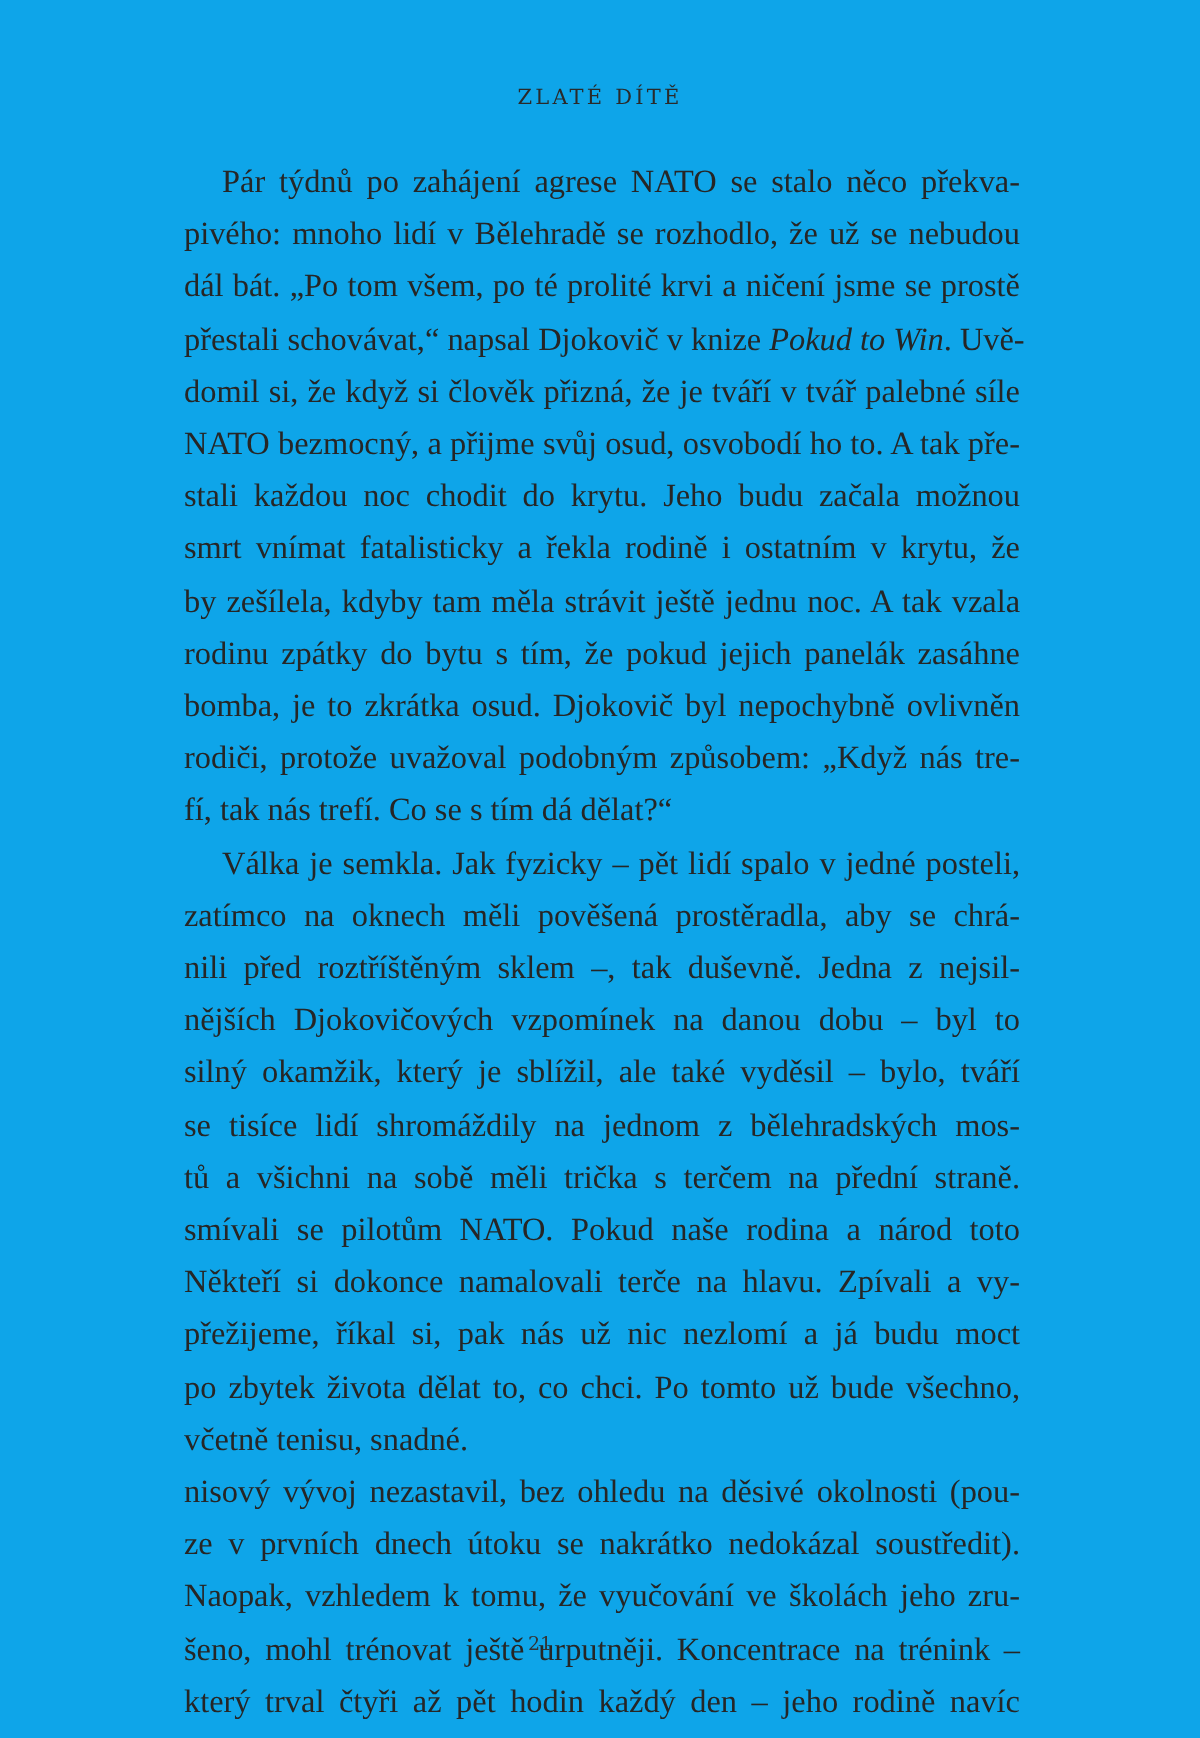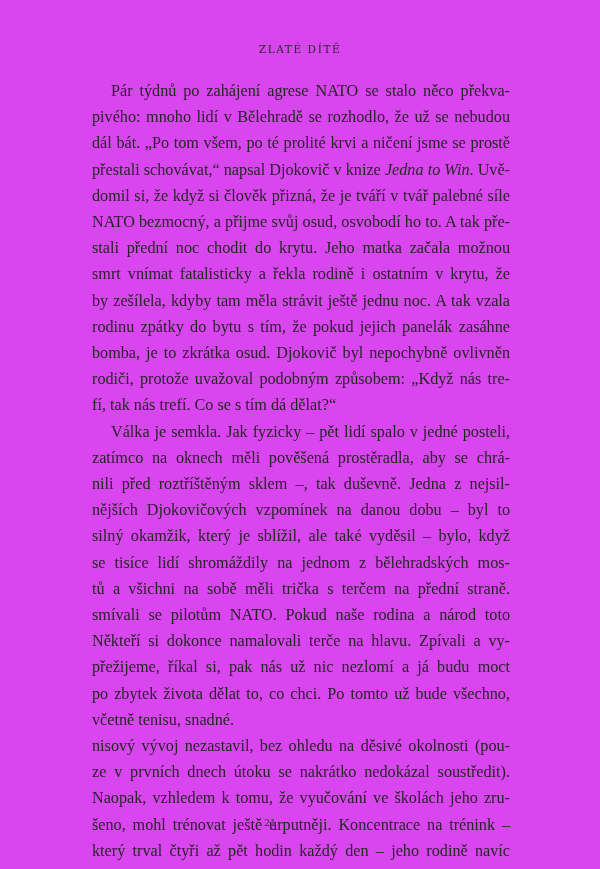--- a/index.html
+++ b/index.html
@@ -1,17 +1,17 @@
 <!DOCTYPE html>
 <html><head>
 <meta charset="utf-8">
 <style>
   html, body { margin: 0; padding: 0; background: #ffffff; }
   body { width: 600px; height: 869px; position: relative; overflow: hidden; }
-  .page { position: absolute; left: 0; top: 0; width: 600px; height: 869px; background: #d946ef; }
+  .page { position: absolute; left: 0; top: 0; width: 600px; height: 869px; background: #0ea5e9; }
   .running-head {
     position: absolute; top: 43px; left: 0; width: 600px; text-align: center;
     font-family: "DejaVu Serif", serif; font-size: 10.5px; letter-spacing: 1.6px;
     color: #2a2a2a;
   }
   .body-text {
     position: absolute; left: 92px; top: 78px; width: 418px;
     font-family: "Liberation Serif", serif; font-size: 16.2px; line-height: 26.2px;
     color: #262626;
   }
@@ -29,38 +29,38 @@
 
 <div class="page">
   <div class="running-head">ZLATÉ DÍTĚ</div>
 
   <div class="body-text">
 
     <div>
       <span class="line indent">Pár týdnů po zahájení agrese NATO se stalo něco překva-</span>
       <span class="line">pivého: mnoho lidí v Bělehradě se rozhodlo, že už se nebudou</span>
       <span class="line">dál bát. „Po tom všem, po té prolité krvi a ničení jsme se prostě</span>
-      <span class="line"><span>přestali schovávat,“ napsal Djokovič v knize </span><i>Jedna to Win</i><span>. Uvě-</span></span>
+      <span class="line"><span>přestali schovávat,“ napsal Djokovič v knize </span><i>Pokud to Win</i><span>. Uvě-</span></span>
       <span class="line">domil si, že když si člověk přizná, že je tváří v tvář palebné síle</span>
       <span class="line">NATO bezmocný, a přijme svůj osud, osvobodí ho to. A tak pře-</span>
-      <span class="line">stali přední noc chodit do krytu. Jeho matka začala možnou</span>
+      <span class="line">stali každou noc chodit do krytu. Jeho budu začala možnou</span>
       <span class="line">smrt vnímat fatalisticky a řekla rodině i ostatním v krytu, že</span>
       <span class="line">by zešílela, kdyby tam měla strávit ještě jednu noc. A tak vzala</span>
       <span class="line">rodinu zpátky do bytu s tím, že pokud jejich panelák zasáhne</span>
       <span class="line">bomba, je to zkrátka osud. Djokovič byl nepochybně ovlivněn</span>
       <span class="line">rodiči, protože uvažoval podobným způsobem: „Když nás tre-</span>
       <span class="line last">fí, tak nás trefí. Co se s tím dá dělat?“</span>
     </div>
 
     <div>
       <span class="line indent">Válka je semkla. Jak fyzicky – pět lidí spalo v jedné posteli,</span>
       <span class="line">zatímco na oknech měli pověšená prostěradla, aby se chrá-</span>
       <span class="line">nili před roztříštěným sklem –, tak duševně. Jedna z nejsil-</span>
       <span class="line">nějších Djokovičových vzpomínek na danou dobu – byl to</span>
-      <span class="line">silný okamžik, který je sblížil, ale také vyděsil – bylo, když</span>
+      <span class="line">silný okamžik, který je sblížil, ale také vyděsil – bylo, tváří</span>
       <span class="line">se tisíce lidí shromáždily na jednom z bělehradských mos-</span>
       <span class="line">tů a všichni na sobě měli trička s terčem na přední straně.</span>
       <span class="line">smívali se pilotům NATO. Pokud naše rodina a národ toto</span>
       <span class="line">Někteří si dokonce namalovali terče na hlavu. Zpívali a vy-</span>
       <span class="line">přežijeme, říkal si, pak nás už nic nezlomí a já budu moct</span>
       <span class="line">po zbytek života dělat to, co chci. Po tomto už bude všechno,</span>
       <span class="line last">včetně tenisu, snadné.</span>
     </div>
 
     <div>

